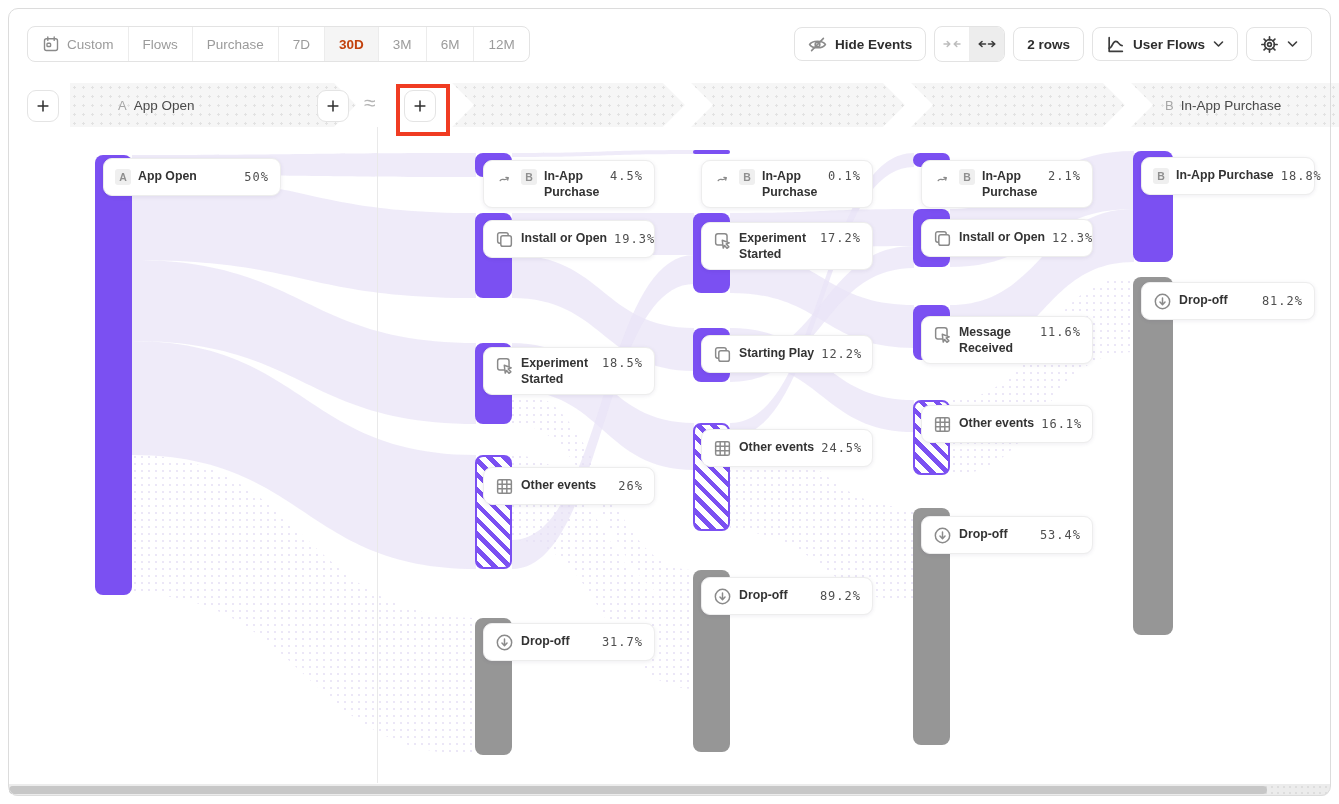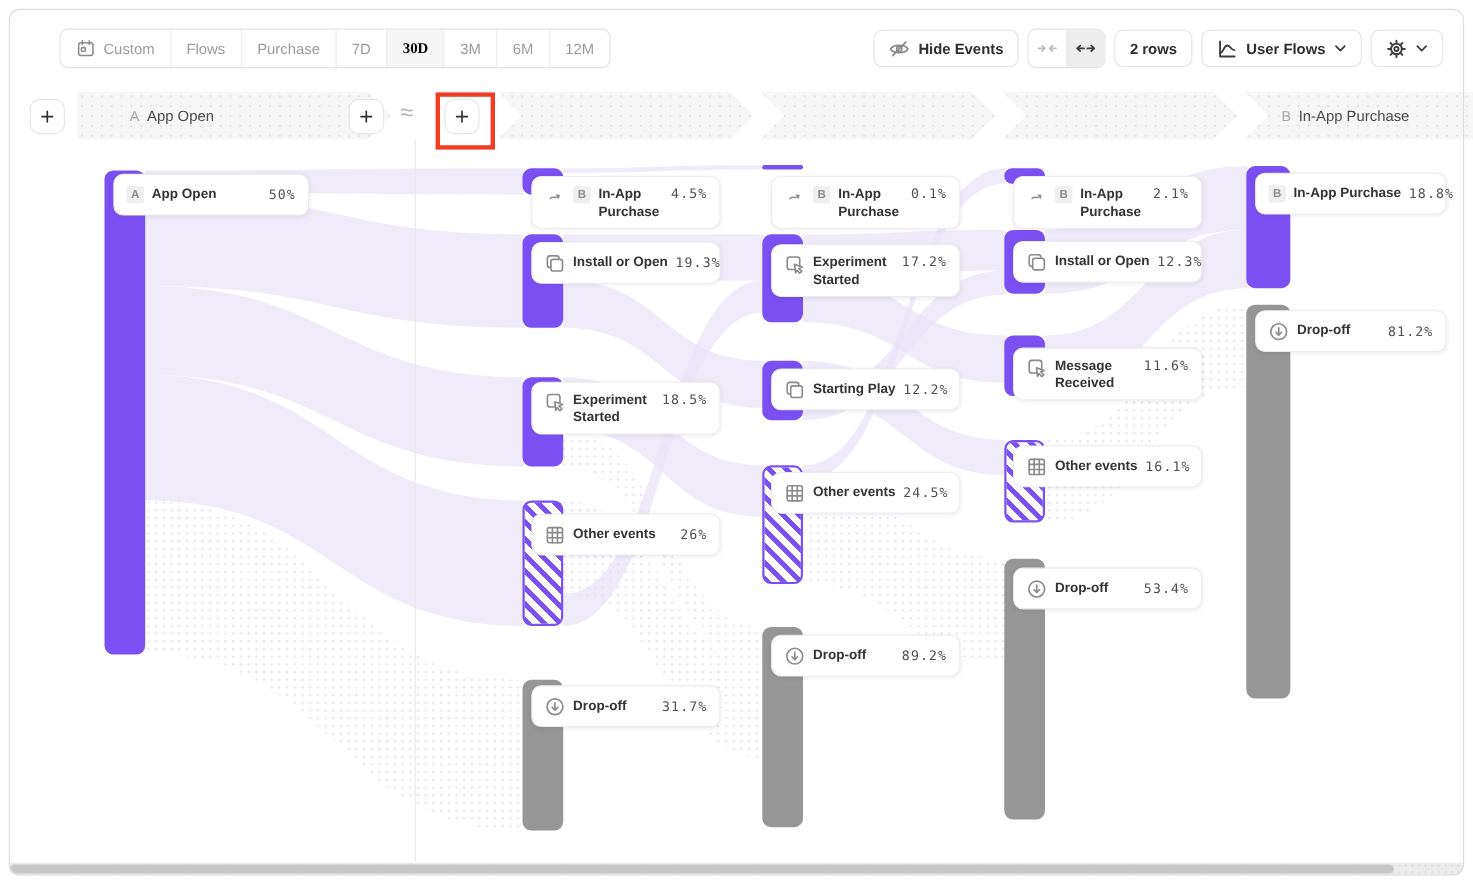--- a/index.html
+++ b/index.html
@@ -2,27 +2,27 @@
 <html><head>
 <meta charset="utf-8">
 <style>
   html,body{margin:0;padding:0;background:#fff;}
   .page{position:relative;width:1339px;height:804px;background:#fff;overflow:hidden;
         font-family:"Liberation Sans",sans-serif;-webkit-font-smoothing:antialiased;}
   .frame{position:absolute;inset:8px;border:1px solid #dcdcdc;border-radius:10px;pointer-events:none;z-index:7;}
 
   
   .toolbar{position:absolute;left:27px;right:27px;top:27px;height:34px;display:flex;
-           justify-content:space-between;align-items:center;z-index:5;margin-left:27px;}
+           justify-content:space-between;align-items:center;z-index:5;}
   .seg-group{display:inline-flex;height:34px;border:1px solid #e3e3e3;border-radius:8px;
              overflow:hidden;background:#fff;align-items:stretch;}
   .seg-item{display:flex;align-items:center;gap:7px;padding:0 14px;font-size:13.5px;color:#9b9b9b;
             border-left:1px solid #ececec;cursor:pointer;white-space:nowrap;}
   .seg-item:first-child{border-left:none;}
-  .seg-item.sel{color:#000000;font-weight:bold;background:#f5f5f5;font-family:Liberation Serif, serif;}
+  .seg-item.sel{color:#c2410c;font-weight:bold;background:#f5f5f5;}
   .right-group{display:flex;gap:8px;align-items:center;}
   .btn{display:inline-flex;align-items:center;gap:8px;height:34px;padding:0 13px;background:#fff;
        border:1px solid #e3e3e3;border-radius:8px;font-family:"Liberation Sans",sans-serif;
        font-size:13.5px;color:#2e2e2e;font-weight:bold;cursor:pointer;}
   .seg-mini{display:inline-flex;height:34px;border:1px solid #e3e3e3;border-radius:8px;overflow:hidden;background:#fff;}
   .seg-cell{width:34px;display:flex;align-items:center;justify-content:center;cursor:pointer;}
   .seg-cell + .seg-cell{border-left:1px solid #ececec;}
   .seg-cell.active{background:#ededed;}
   .ic{display:inline-flex;align-items:center;justify-content:center;}
 

